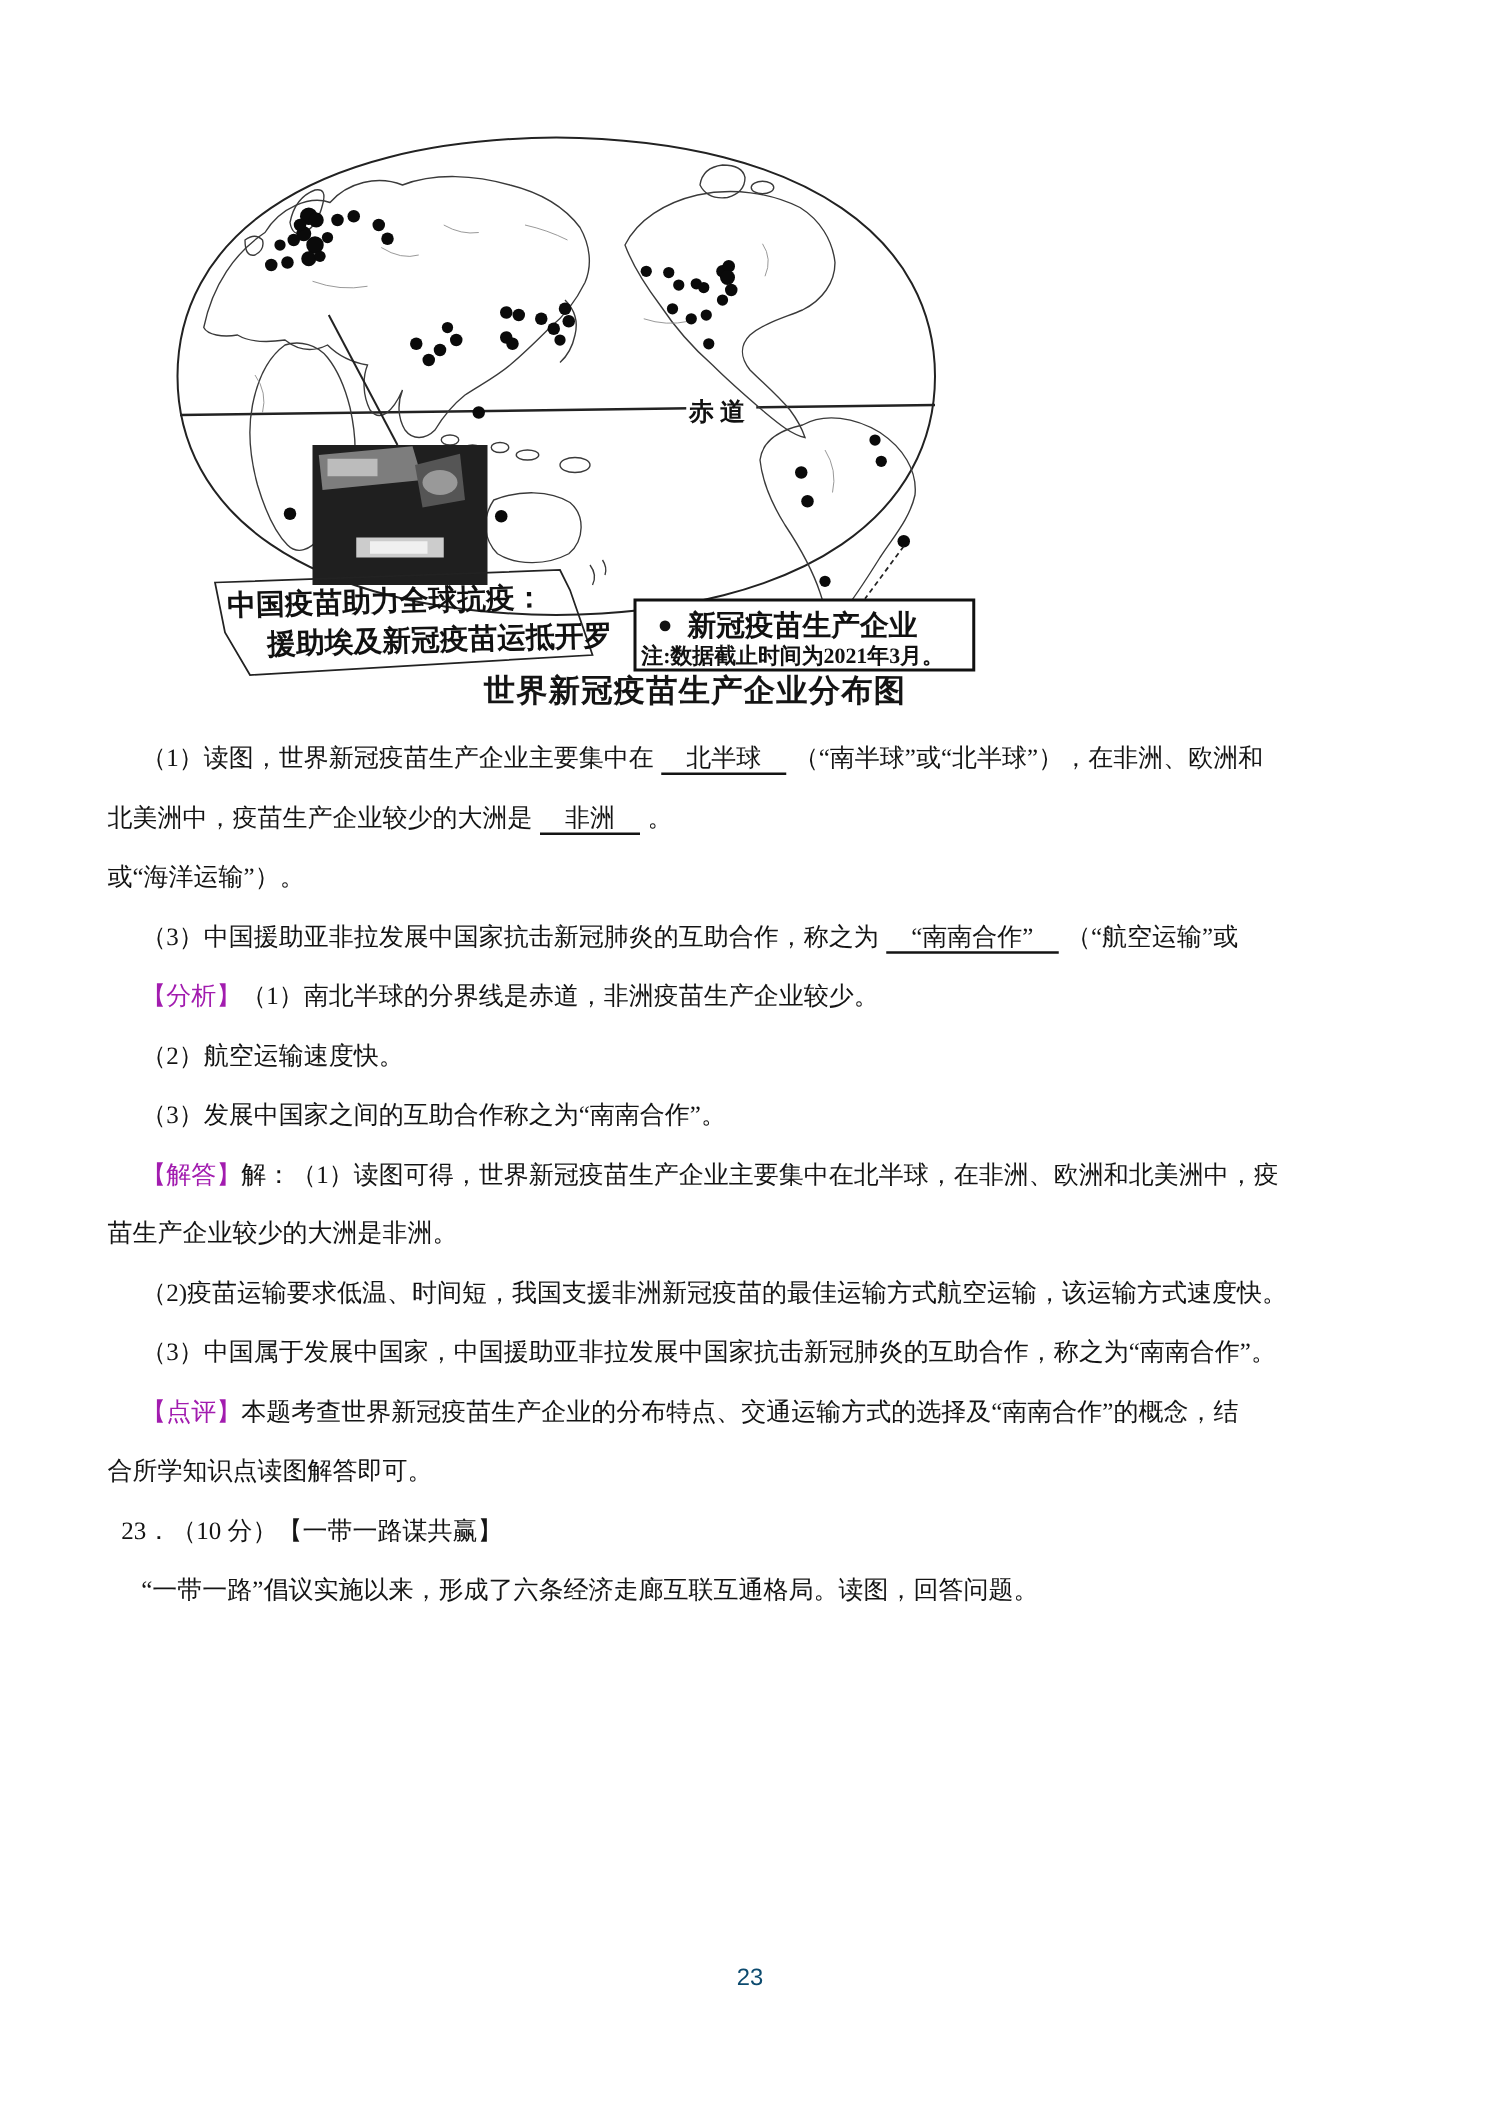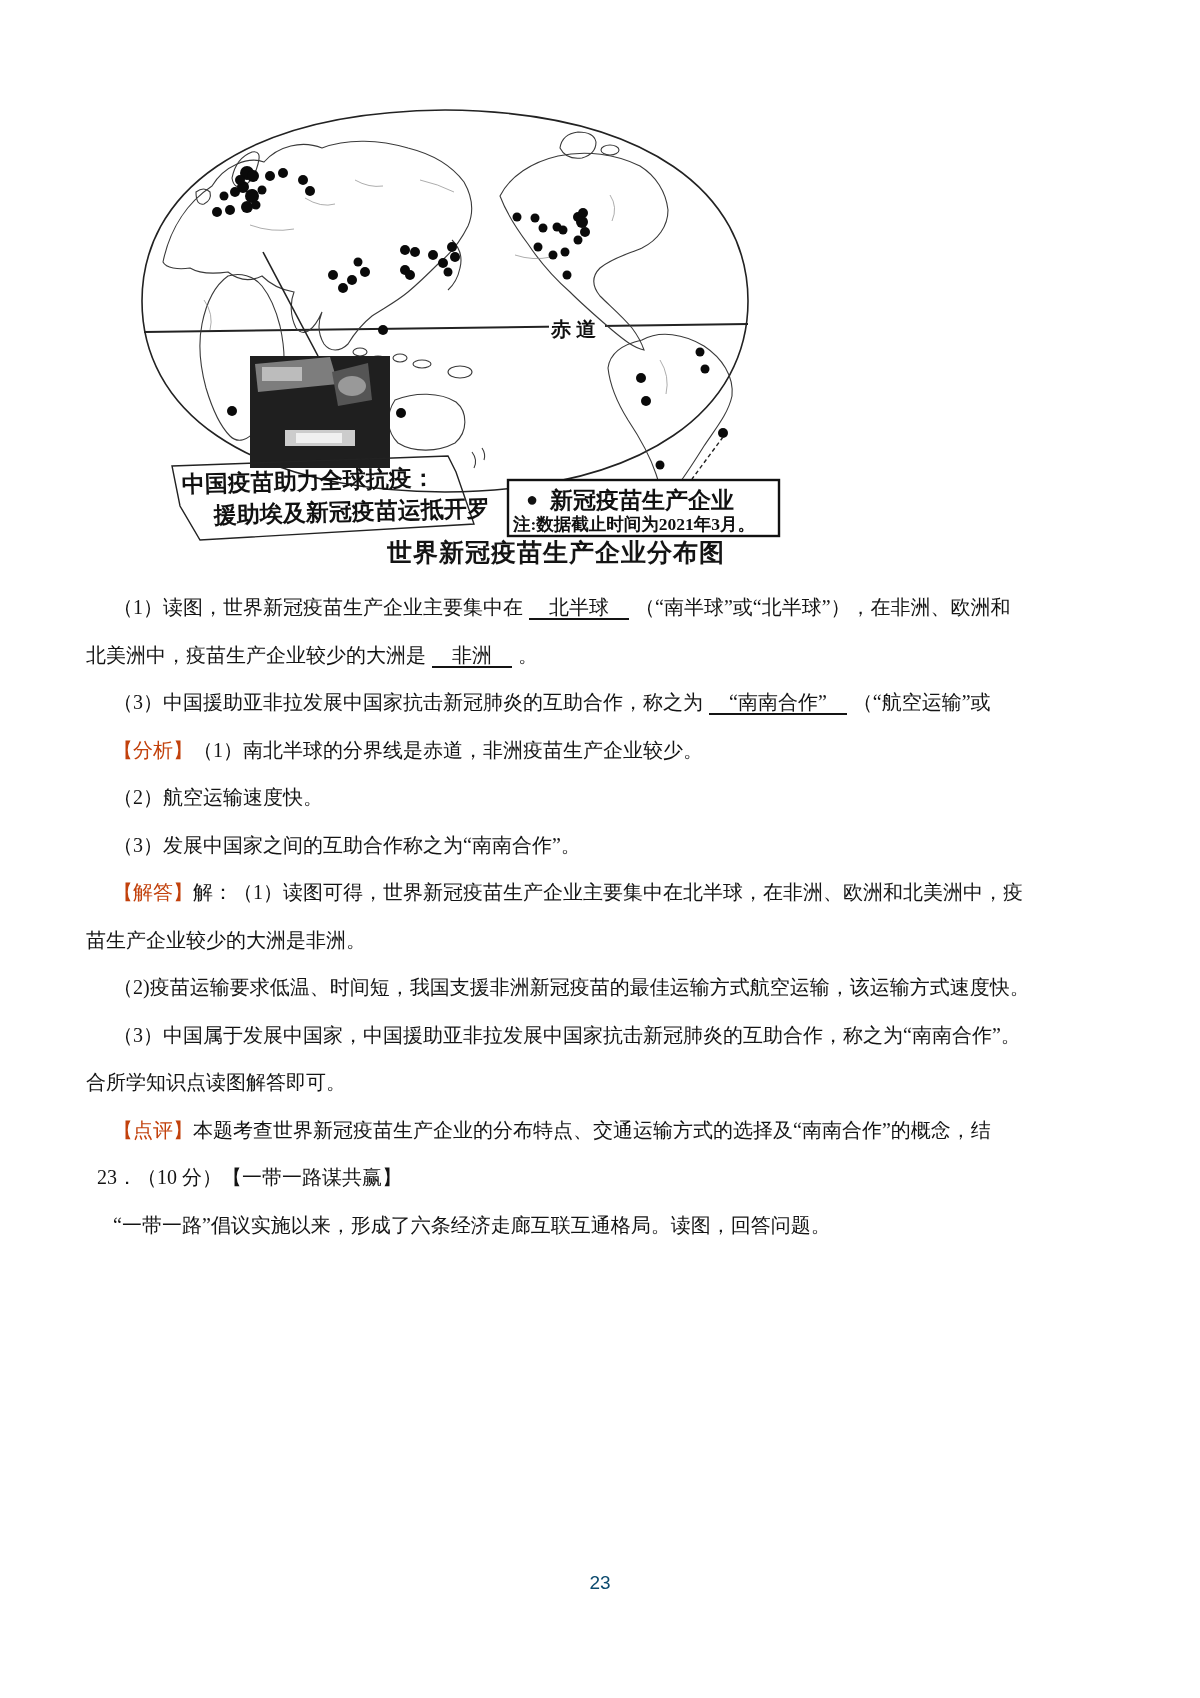--- a/index.html
+++ b/index.html
@@ -6,21 +6,21 @@
   #page{position:relative;width:1200px;height:1698px;background:#ffffff;overflow:hidden;
         font-family:"Liberation Serif","DejaVu Serif",serif;color:#141414;}
   #map-svg{position:absolute;left:120px;top:100px;}
   #map-caption{position:absolute;left:190px;top:536px;width:535px;text-align:right;
                font-size:25px;font-weight:bold;letter-spacing:1px;}
   #text-block{position:absolute;left:86px;top:584px;width:1046px;}
   .line{height:47.5px;line-height:47.5px;font-size:20px;white-space:nowrap;}
   .indent{padding-left:27px;}
   .num-indent{padding-left:11px;}
   .blank{border-bottom:2px solid #141414;padding:0 20px;margin:0 6px;}
-  .blue{color:#c2410c;}
+  .blue{color:#a21caf;}
   #page-number{position:absolute;left:0;top:1572px;width:1200px;text-align:center;
                font-family:"Liberation Sans","DejaVu Sans",sans-serif;font-size:19px;color:#0c4a6e;}
   svg text{font-family:"Liberation Serif","DejaVu Serif",serif;}
 </style>
 </head>
 <body>
 
 <div id="page">
 
   <svg id="map-svg" width="680" height="470" viewBox="120 100 680 470">
@@ -155,42 +155,43 @@
 
   <div id="map-caption">世界新冠疫苗生产企业分布图</div>
 
   <div id="text-block">
 
     <div class="line indent"><span>（1）读图，世界新冠疫苗生产企业主要集中在</span><span class="blank">北半球</span><span>（“南半球”或“北半球”），在非洲、欧洲和</span></div>
 
     <div class="line"><span>北美洲中，疫苗生产企业较少的大洲是</span><span class="blank">非洲</span><span>。</span></div>
 
 
+    <div class="line"><span>或“海洋运输”）。</span></div>
 
     <div class="line indent"><span>（3）中国援助亚非拉发展中国家抗击新冠肺炎的互助合作，称之为</span><span class="blank">“南南合作”</span><span>（“航空运输”或</span></div>
 
 
     <div class="line indent"><span class="blue">【分析】</span><span>（1）南北半球的分界线是赤道，非洲疫苗生产企业较少。</span></div>
 
     <div class="line indent"><span>（2）航空运输速度快。</span></div>
 
     <div class="line indent"><span>（3）发展中国家之间的互助合作称之为“南南合作”。</span></div>
 
     <div class="line indent"><span class="blue">【解答】</span><span>解：（1）读图可得，世界新冠疫苗生产企业主要集中在北半球，在非洲、欧洲和北美洲中，疫</span></div>
 
     <div class="line"><span>苗生产企业较少的大洲是非洲。</span></div>
 
     <div class="line indent"><span>（2)疫苗运输要求低温、时间短，我国支援非洲新冠疫苗的最佳运输方式航空运输，该运输方式速度快。</span></div>
 
     <div class="line indent"><span>（3）中国属于发展中国家，中国援助亚非拉发展中国家抗击新冠肺炎的互助合作，称之为“南南合作”。</span></div>
 
 
+    <div class="line indent"><span class="blue">【点评】</span><span>本题考查世界新冠疫苗生产企业的分布特点、交通运输方式的选择及“南南合作”的概念，结</span></div>
+
     <div class="line"><span>合所学知识点读图解答即可。</span></div>
-
-    <div class="line indent"><span class="blue">【点评】</span><span>本题考查世界新冠疫苗生产企业的分布特点、交通运输方式的选择及“南南合作”的概念，结</span></div>
 
     <div class="line num-indent"><span>23．（10 分）【一带一路谋共赢】</span></div>
 
     <div class="line indent"><span>“一带一路”倡议实施以来，形成了六条经济走廊互联互通格局。读图，回答问题。</span></div>
 
   </div>
 
   <div id="page-number">23</div>
 
 </div>

